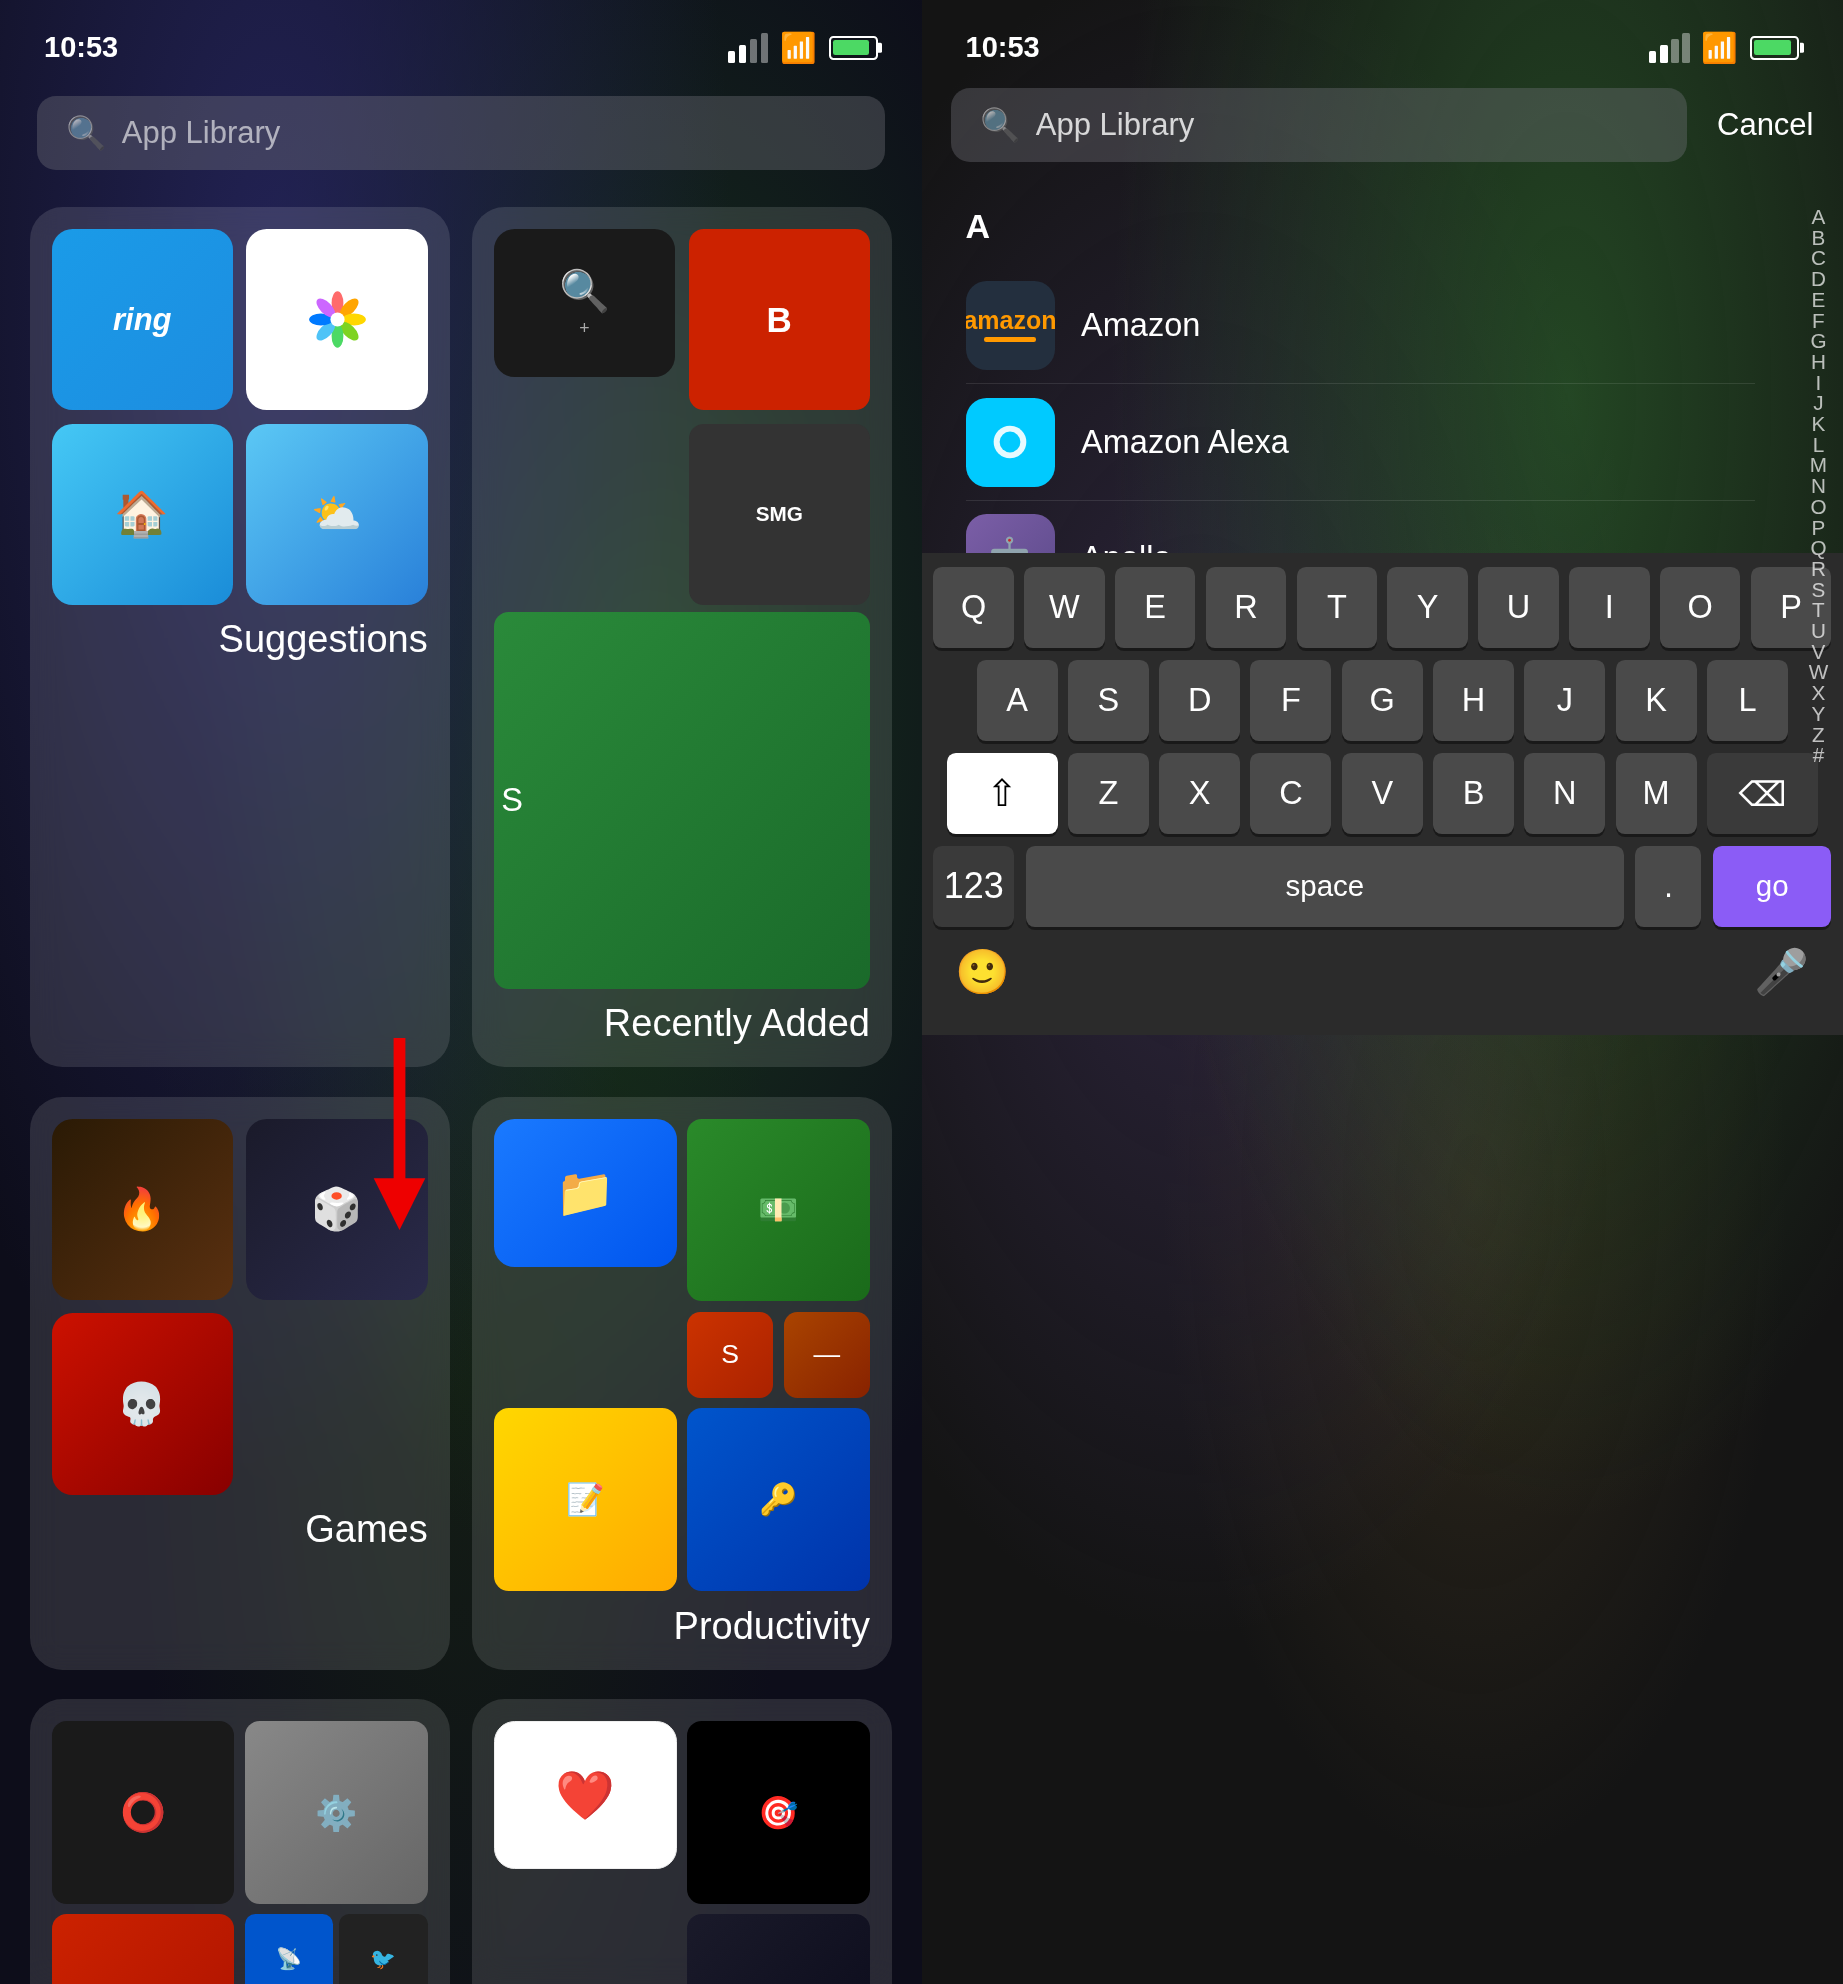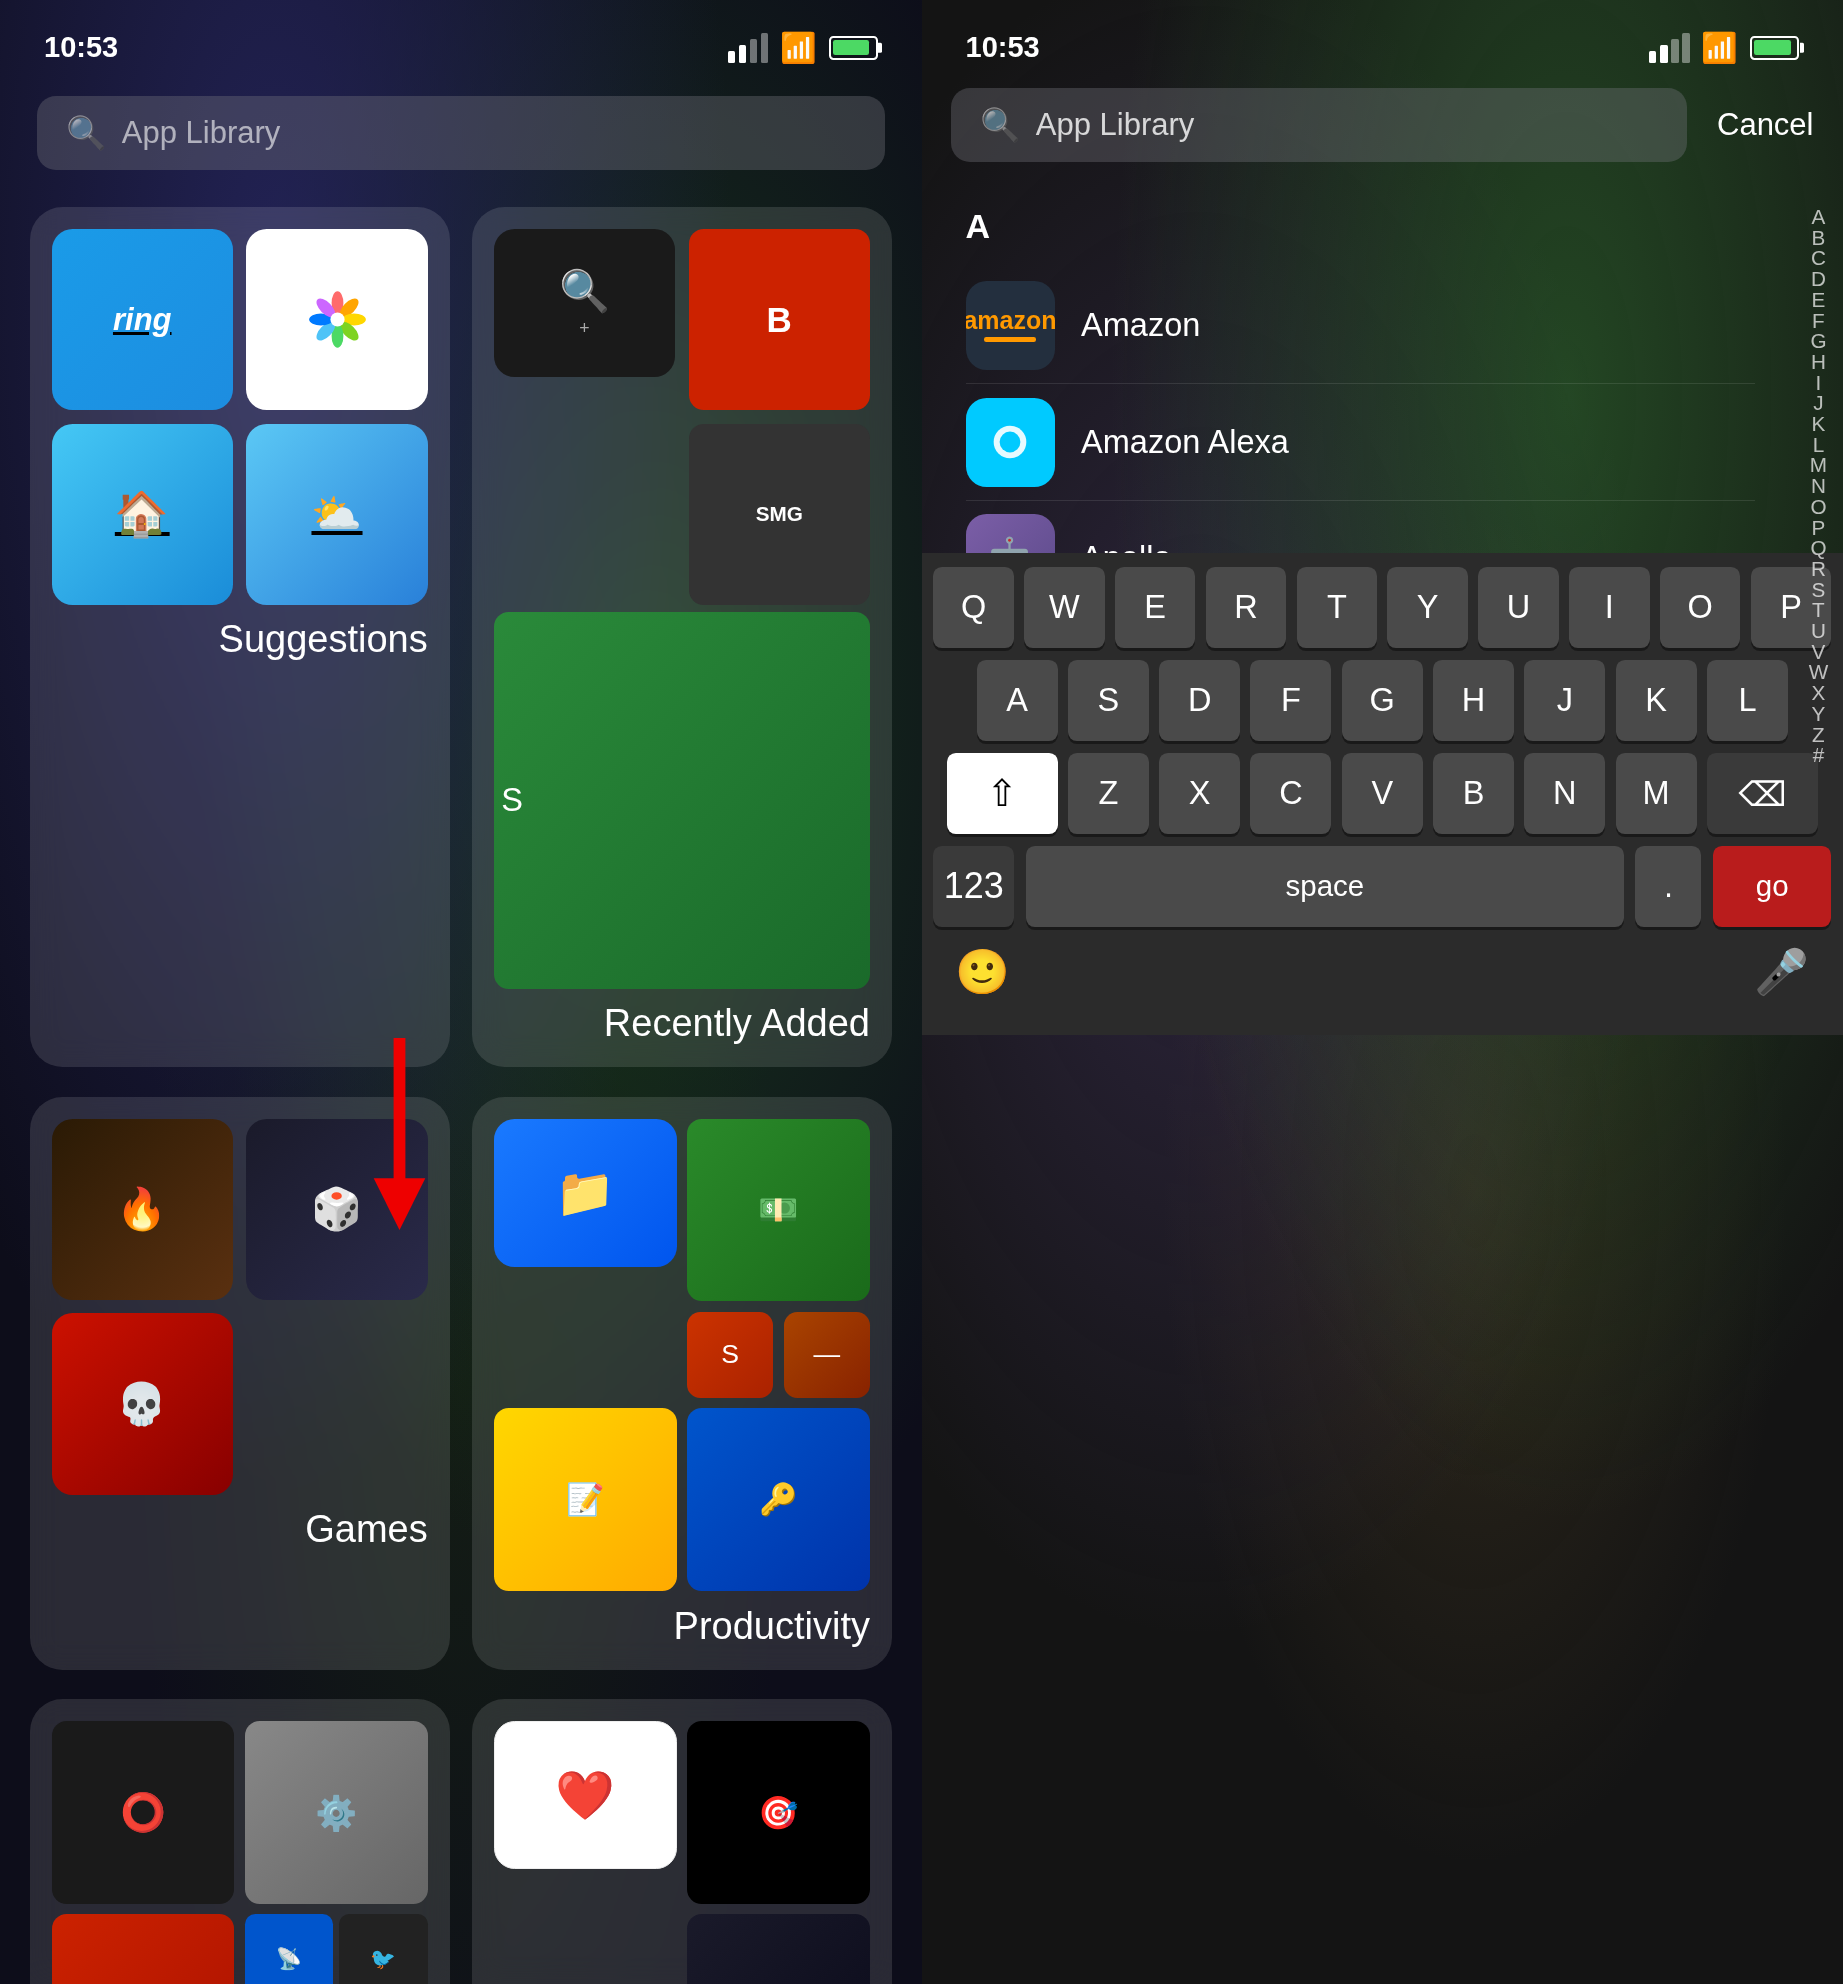--- a/index.html
+++ b/index.html
@@ -117,21 +117,20 @@
       font-weight: 500;
       text-align: right;
       margin-top: 13.3px;
     }
 
     
     .folder-inner-grid {
       display: grid;
       grid-template-columns: repeat(2, 1fr);
       gap: 13.3px;
-      text-decoration: underline;
     }
 
     .folder-inner-grid.suggestions-grid {
       display: grid;
       grid-template-columns: repeat(2, 1fr);
       grid-template-rows: repeat(2, 1fr);
       gap: 13.3px;
     }
 
     .app-icon {
@@ -284,21 +283,21 @@
     .key-shift {
       background: #3a3a3a;
       max-width: 111px;
     }
     .key-shift.active { background: #fff; color: #000; }
 
     .key-delete { background: #3a3a3a; max-width: 111px; }
     .key-123 { background: #3a3a3a; flex: 0 0 118px; font-size: 36px; }
     .key-space { background: #4a4a4a; flex: 1; max-width: none; font-size: 29.5px; text-align: right; }
     .key-period { background: #4a4a4a; flex: 0 0 66px; }
-    .key-go { background: #b91c1c; flex: 0 0 118px; font-size: 29.5px; max-width: 118px; }
+    .key-go { background: #8b5cf6; flex: 0 0 118px; font-size: 29.5px; max-width: 118px; }
 
     
     .right-bg {
       position: absolute;
       top: 0; left: 0; right: 0; bottom: 0;
       background: 
         radial-gradient(ellipse at 70% 20%, rgba(50,120,50,0.5) 0%, transparent 50%),
         radial-gradient(ellipse at 30% 40%, rgba(80,60,120,0.4) 0%, transparent 50%),
         radial-gradient(ellipse at 60% 60%, rgba(100,80,40,0.3) 0%, transparent 40%),
         rgba(20,20,20,0.9);

